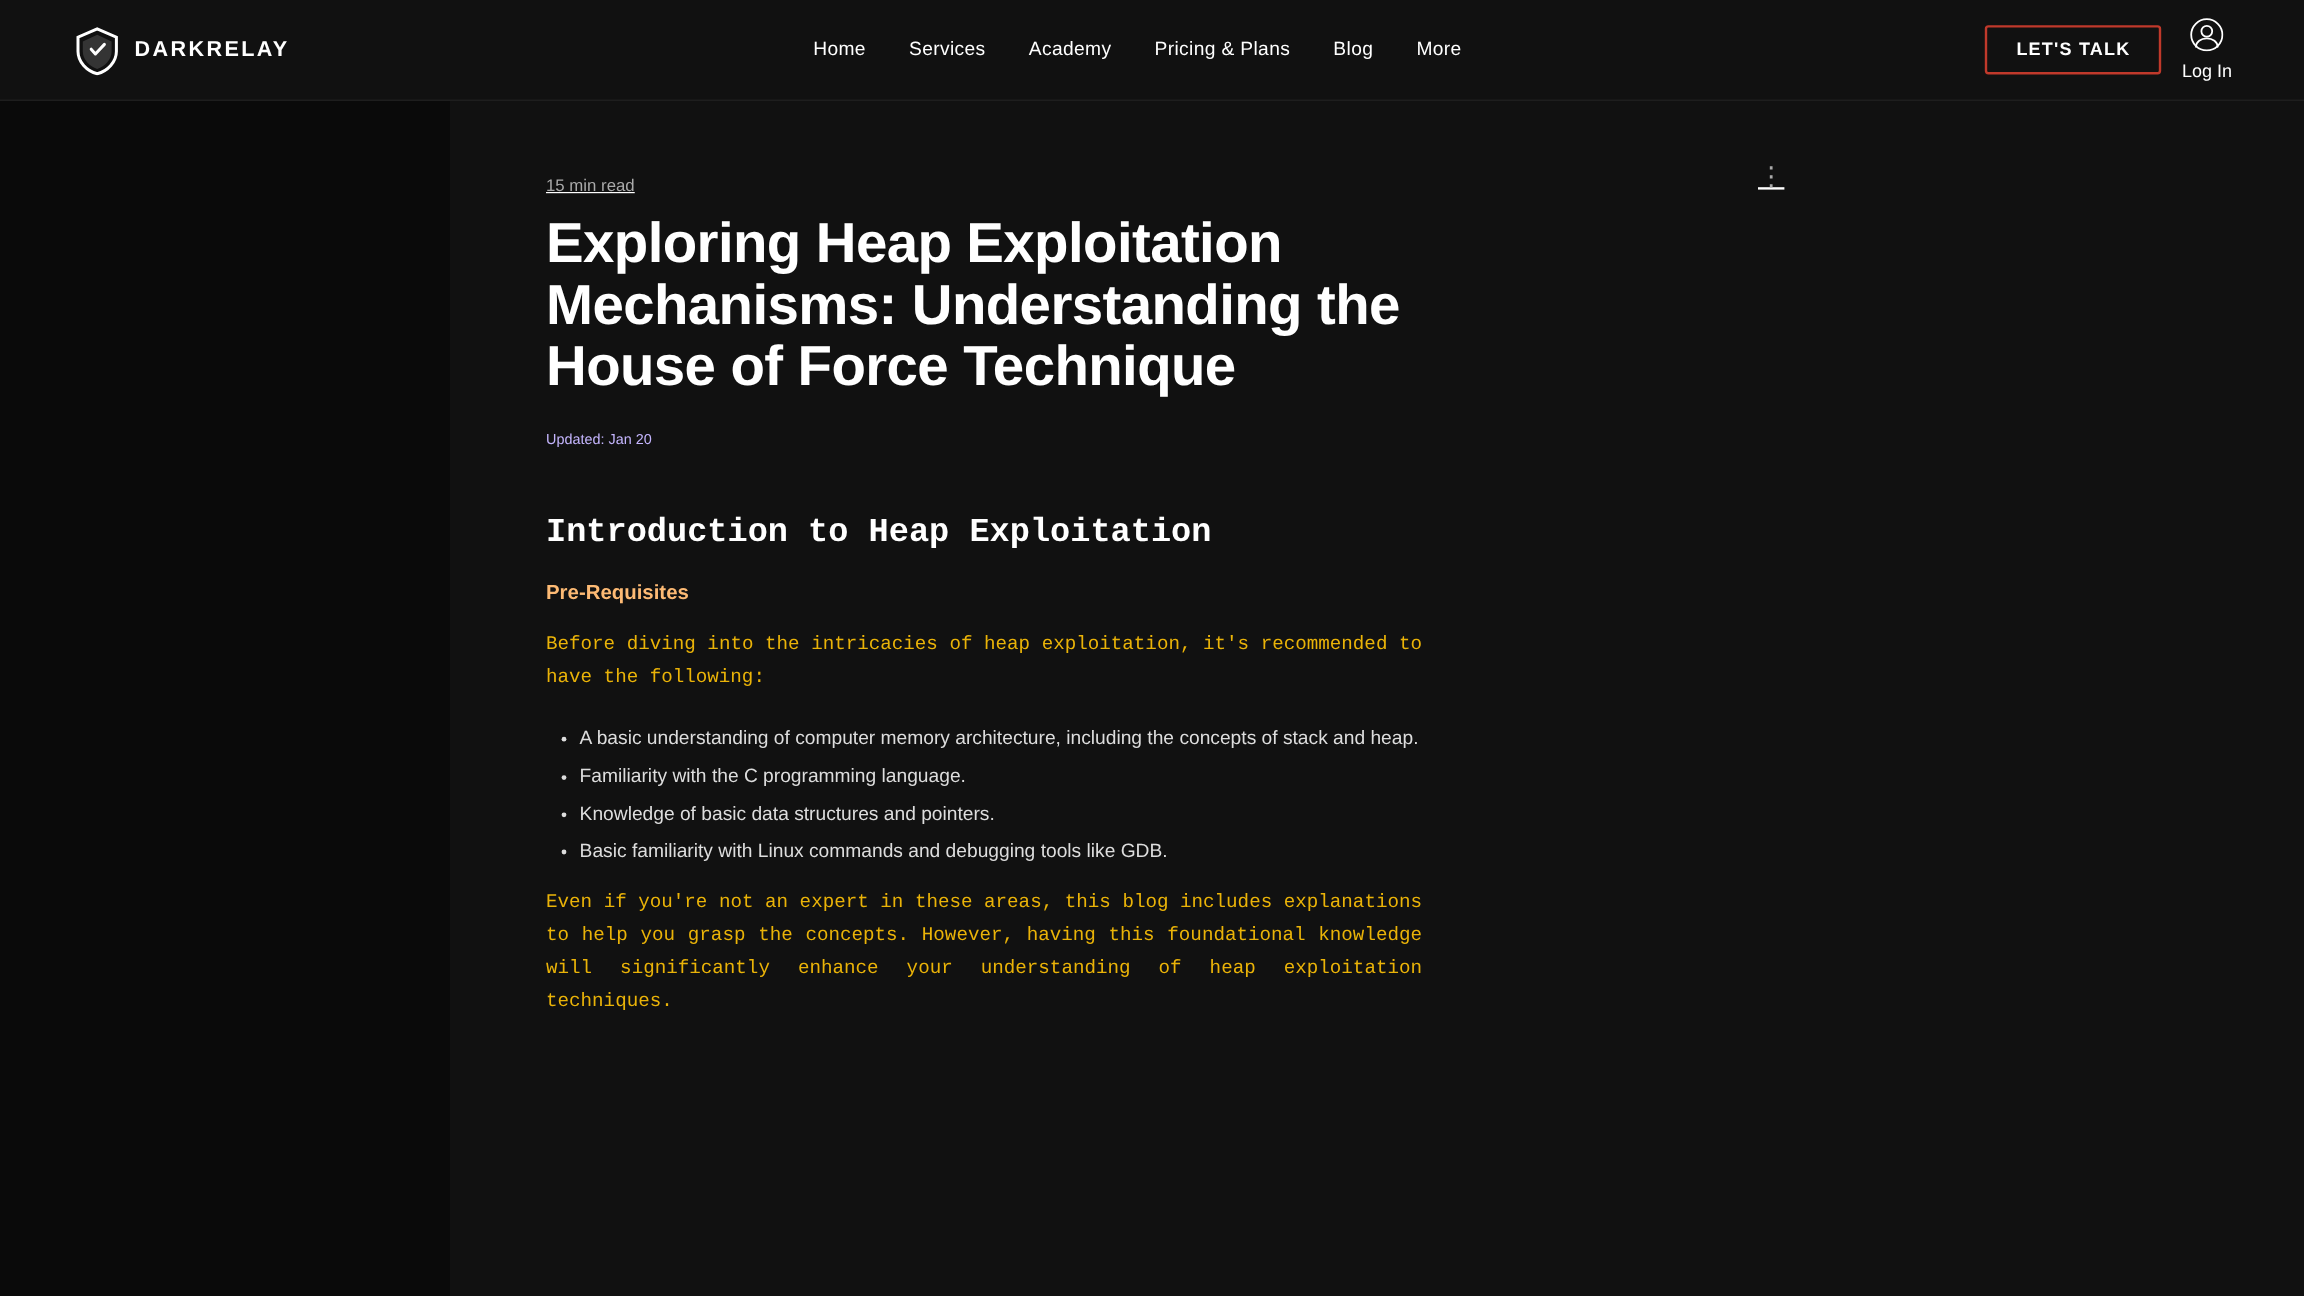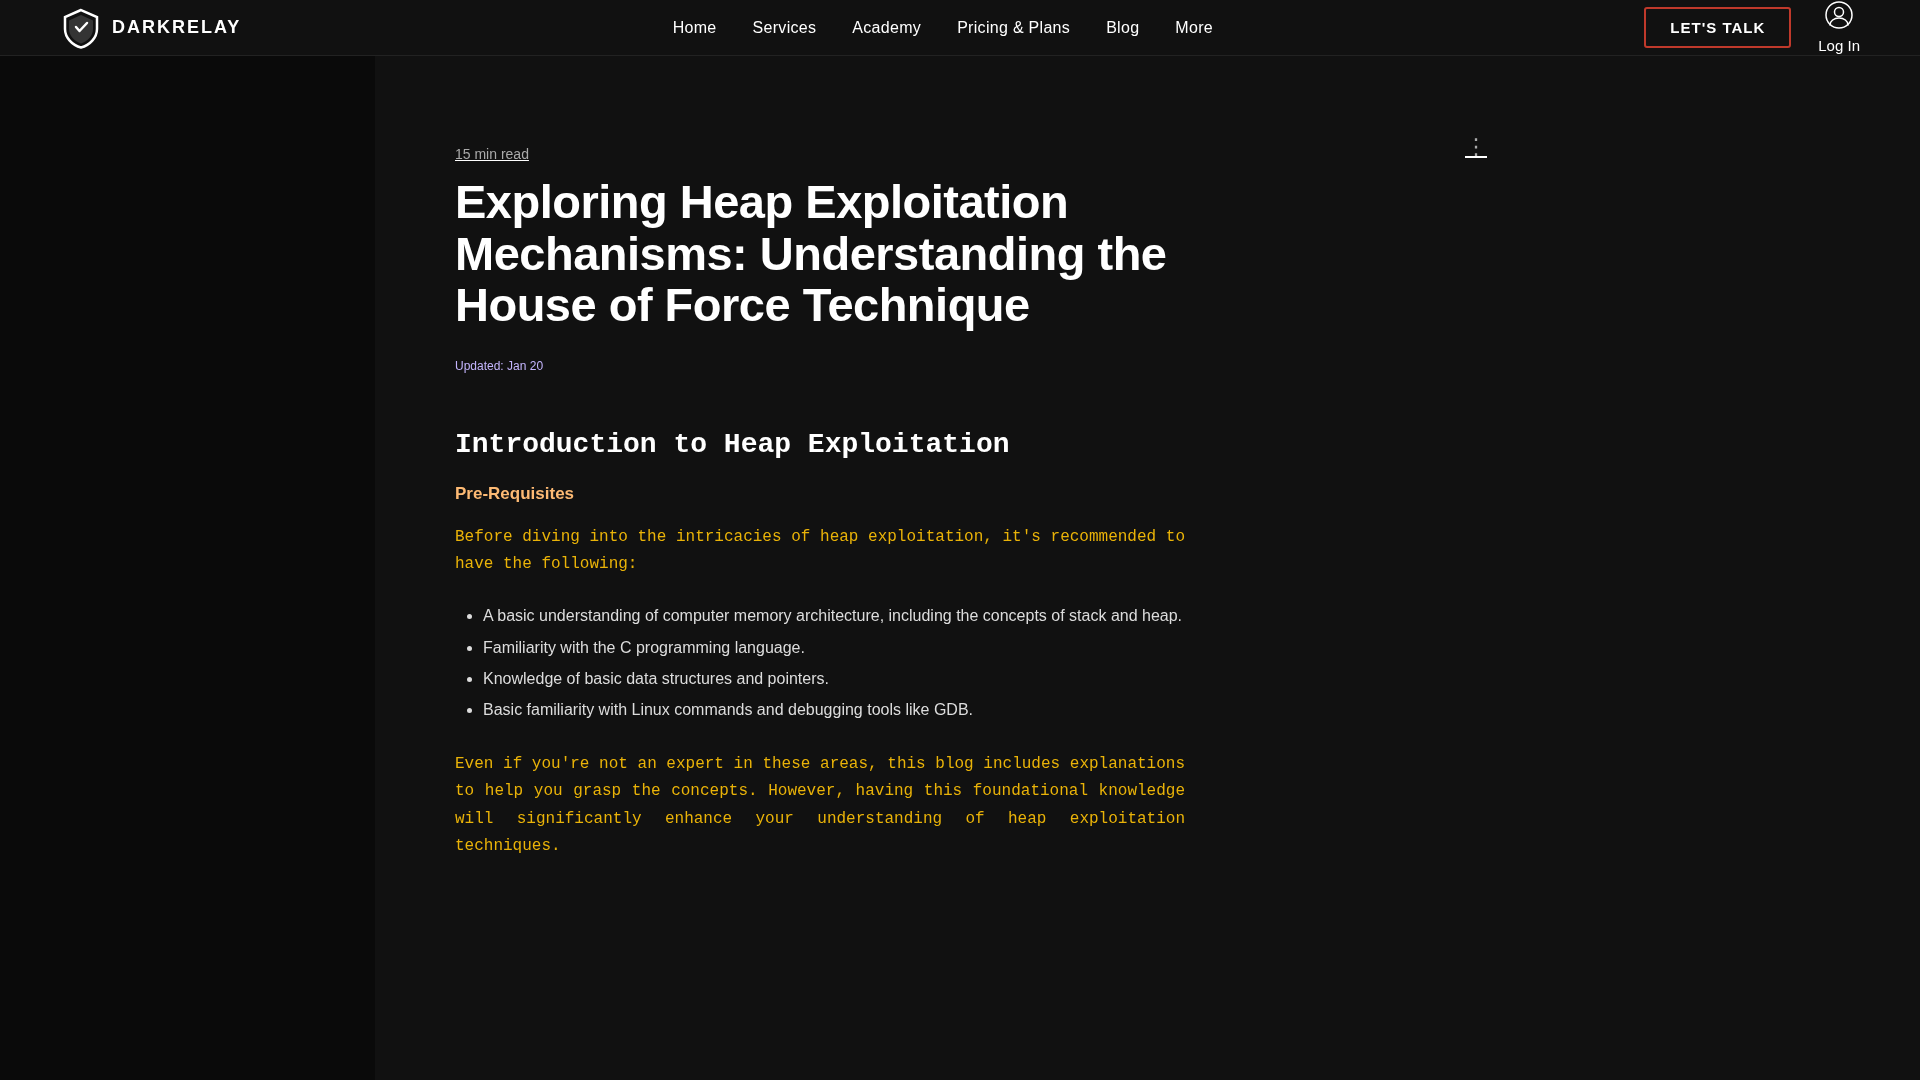--- a/index.html
+++ b/index.html
@@ -16,21 +16,21 @@
       width: 1920px;
       overflow-x: hidden;
     }
 
     
     header {
       display: flex;
       align-items: center;
       justify-content: space-between;
       padding: 0 60px;
-      height: 56px;
+      height: 84px;
       background-color: #111111;
       border-bottom: 1px solid #222222;
       position: fixed;
       top: 0;
       left: 0;
       right: 0;
       z-index: 100;
     }
 
     .logo-area {
@@ -64,21 +64,21 @@
       color: #ffffff;
       text-decoration: none;
       cursor: pointer;
       font-weight: 400;
       letter-spacing: 0.3px;
     }
 
     .header-right {
       display: flex;
       align-items: center;
-      gap: 27px;
+      gap: 17px;
     }
 
     .lets-talk-btn {
       background: transparent;
       border: 2px solid #c0392b;
       color: #ffffff;
       padding: 10px 24px;
       font-size: 15px;
       font-weight: 700;
       letter-spacing: 1px;
@@ -182,21 +182,21 @@
       line-height: 1.7;
       margin-bottom: 24px;
       max-width: 730px;
       text-align: justify;
       font-family: Liberation Mono, monospace;
     }
 
     .bullet-list {
       list-style: disc;
       padding-left: 28px;
-      margin-bottom: 28px;
+      margin-bottom: 16px;
       max-width: 730px;
     }
 
     .bullet-list li {
       font-size: 16px;
       color: #dddddd;
       line-height: 1.7;
       margin-bottom: 4px;
     }
   </style>

